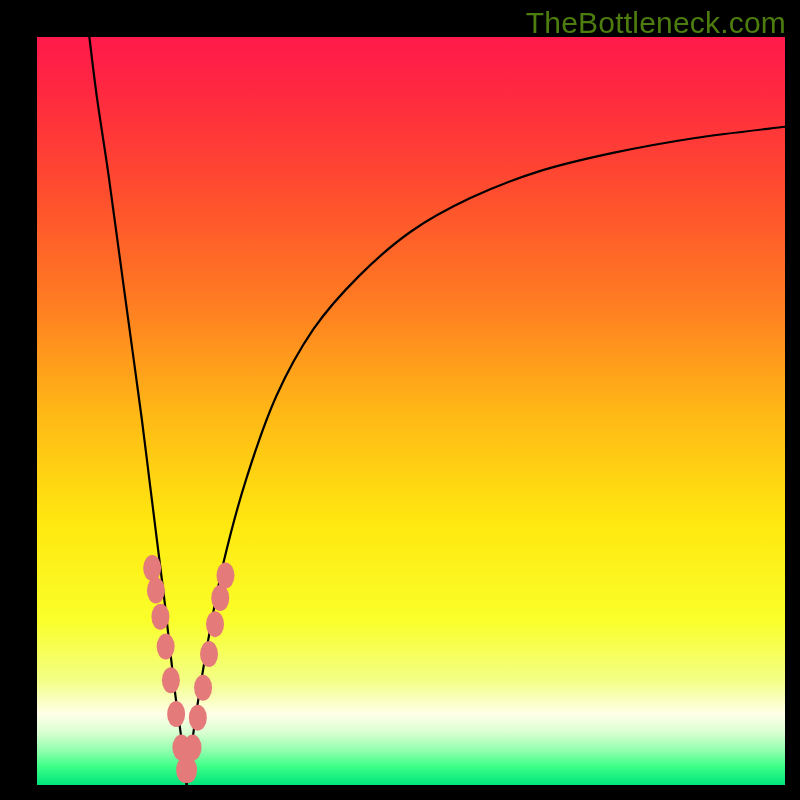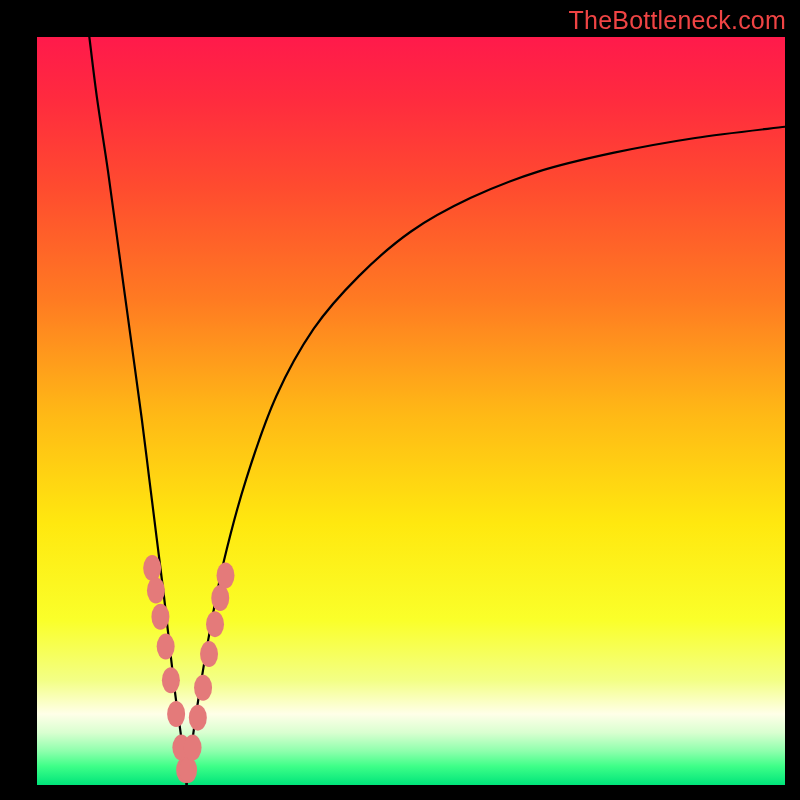--- a/index.html
+++ b/index.html
@@ -34,22 +34,22 @@
     position: absolute;
     inset: 0;
     width: 748px;
     height: 748px;
   }
   .watermark {
     position: absolute;
     top: 6px;
     right: 14px;
     font-family: Arial, Helvetica, sans-serif;
-    font-size: 25px;
-    color: #ef4444;
+    font-size: 30px;
+    color: #4d7c0f;
     letter-spacing: 0.2px;
     user-select: none;
   }
 </style>
 </head>
 <body>
 
 <div class="frame">
 
   <div class="plot-area">

